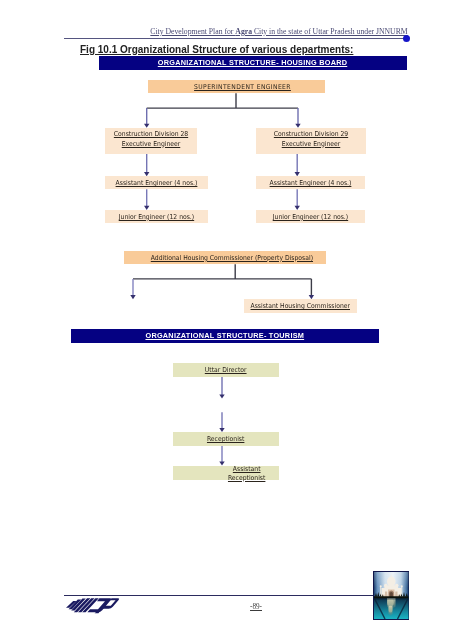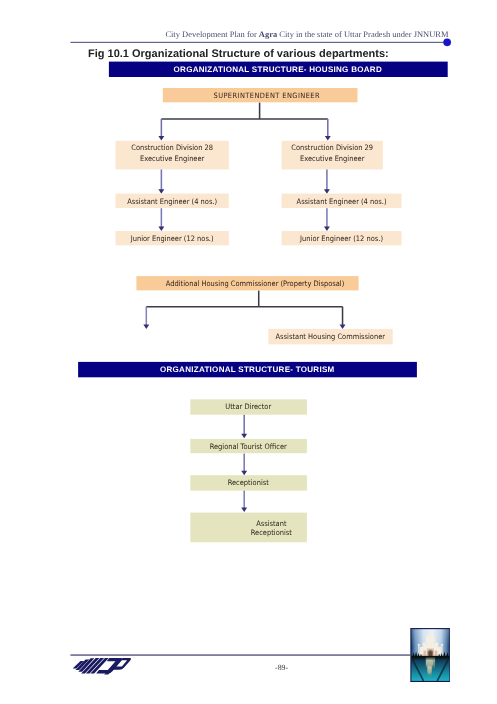--- a/index.html
+++ b/index.html
@@ -3,21 +3,21 @@
 <meta charset="utf-8">
 <title>CDP Agra - Organizational Structure</title>
 <style>
   html, body { margin:0; padding:0; }
   body {
     width:452px; height:640px; background:#ffffff; overflow:hidden;
     font-family:"Liberation Sans", sans-serif;
     -webkit-font-smoothing:antialiased;
   }
   #page { position:relative; width:452px; height:640px; }
-  .abs { position:absolute; }
+  .abs { position:absolute;text-decoration:underline; }
 
   
   #hdr-text {
     left:138px; top:26.6px; width:282px;
     font-family:"Liberation Serif", serif;
     font-size:7.7px; line-height:9px; color:#4a4a74;
     text-align:center; white-space:nowrap;
   }
   #hdr-text b { font-weight:bold; }
   #hdr-rule {
@@ -51,34 +51,34 @@
     box-sizing:border-box; display:flex; align-items:center;
     justify-content:center; text-align:center; color:#2b241c;
     font-family:"DejaVu Sans Condensed", "DejaVu Sans", sans-serif;
     font-size:6.75px; line-height:8.6px; padding-top:1.2px;
   }
   .orange-dark { background:#f9cb99;padding-left:13px; }
   .orange-light { background:#fbe6d0; }
   .olive { background:#e4e5be; }
 
   #box-se   { left:147.5px; top:80.2px;  width:177px;  height:13px; font-size:6.7px; letter-spacing:0.4px; }
-  #box-cd28 { left:105px;   top:127.5px; width:103px;  height:26.3px; line-height:9.5px; padding-top:2.6px; align-items:flex-start; }
-  #box-cd29 { left:256px;   top:127.5px; width:92px;  height:26.3px; line-height:9.5px; padding-top:2.6px; align-items:flex-start; }
+  #box-cd28 { left:105px;   top:127.5px; width:92px;  height:26.3px; line-height:9.5px; padding-top:2.6px; align-items:flex-start; }
+  #box-cd29 { left:256px;   top:127.5px; width:110px;  height:26.3px; line-height:9.5px; padding-top:2.6px; align-items:flex-start; }
   #box-ae28 { left:105px;   top:176px;   width:103px;  height:13.3px; }
   #box-ae29 { left:256px;   top:176px;   width:109px;  height:13.3px; }
   #box-je28 { left:105px;   top:209.8px; width:103px;  height:13.6px; }
   #box-je29 { left:256px;   top:209.8px; width:109px;  height:13.6px; }
   #box-ahc  { left:124.4px; top:251px;   width:202px;  height:13.2px; }
   #box-sm   { left:101.3px; top:299.4px; width:102px;  height:13.2px; }
   #box-ahco { left:243.5px; top:299.3px; width:113.5px; height:13.3px; }
 
   #box-jd   { left:172.7px; top:363px;   width:106px;  height:13.8px; }
   #box-rto  { left:172.7px; top:399px;   width:106px;  height:13.3px; }
   #box-rec  { left:172.7px; top:432.2px; width:106px;  height:13.4px; }
-  #box-ar   { left:172.7px; top:466.1px; width:106px;  height:27px;padding-left:42px; }
+  #box-ar   { left:172.7px; top:466.1px; width:106px;  height:14px;padding-left:42px; }
   svg.conn { position:absolute; overflow:visible; }
 
   
   #ftr-rule { left:63.5px; top:594.7px; width:309px; height:1.5px; background:#2b2b5e; }
   #page-num {
     left:202px; top:603px; width:60px; text-align:right;
     font-family:"Liberation Serif", serif; font-size:7.2px; color:#3b3b3b;
   }
   #ftr-text {
     left:125.3px; top:603.3px; width:182px;
@@ -162,21 +162,20 @@
     </defs>
     <path d="M222,16.8 V35.1" stroke="url(#shaft2)" stroke-width="1.4" fill="none"></path>
     <polygon points="219.3,34.4 224.7,34.4 222.0,38.5" fill="#35306e"></polygon>
     <path d="M222,52.3 V68.6" stroke="url(#shaft2)" stroke-width="1.4" fill="none"></path>
     <polygon points="219.3,67.9 224.7,67.9 222.0,72.0" fill="#35306e"></polygon>
     <path d="M222,85.6 V102.1" stroke="url(#shaft2)" stroke-width="1.4" fill="none"></path>
     <polygon points="219.3,101.4 224.7,101.4 222.0,105.5" fill="#35306e"></polygon>
   </svg>
 
   <div class="abs box olive" id="box-jd">Uttar Director</div>
-  <div class="abs box olive" id="box-rto">Regional Tourist Officer</div>
   <div class="abs box olive" id="box-rec">Receptionist</div>
   <div class="abs box olive" id="box-ar">Assistant Receptionist</div>
 
   <div class="abs" id="ftr-rule"></div>
   <div class="abs" id="page-num">-89-</div>
   <div class="abs" id="mdp-logo">
     <svg width="54" height="17" viewBox="0 0 540 170">
       <g fill="#1a1a60">
 
         <polygon points="72,30 106,30 34,98 0,98"></polygon>

